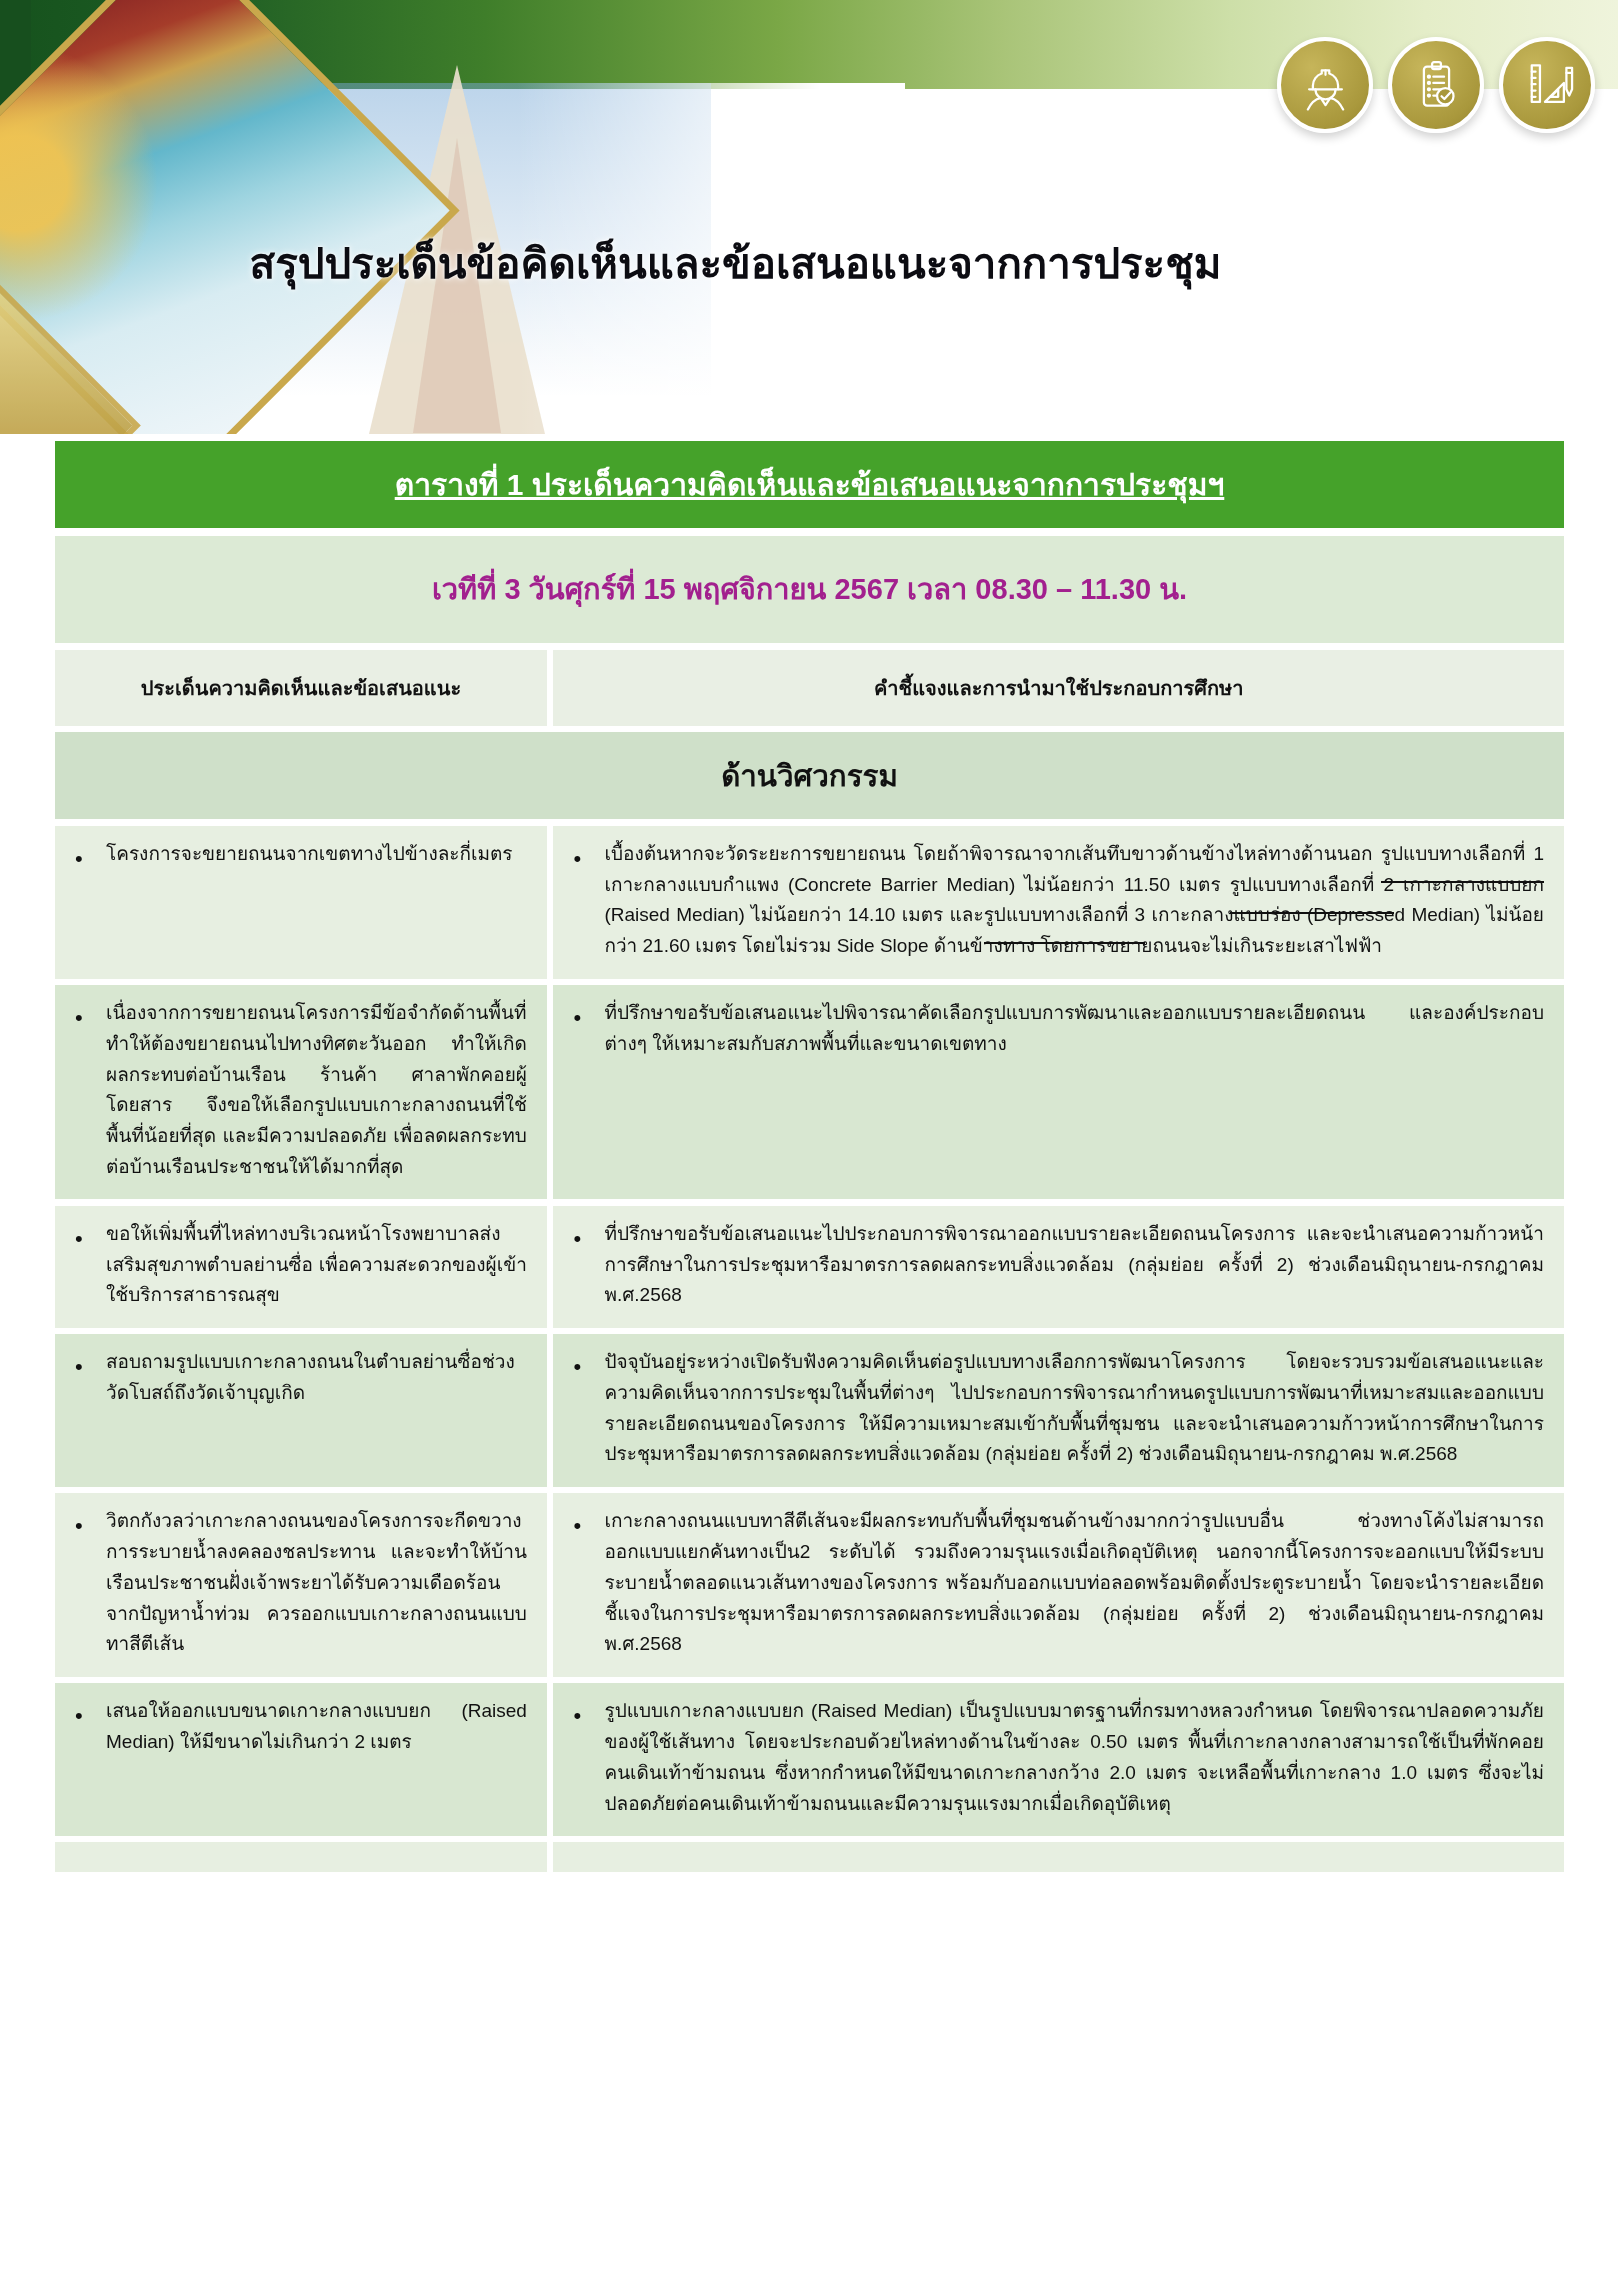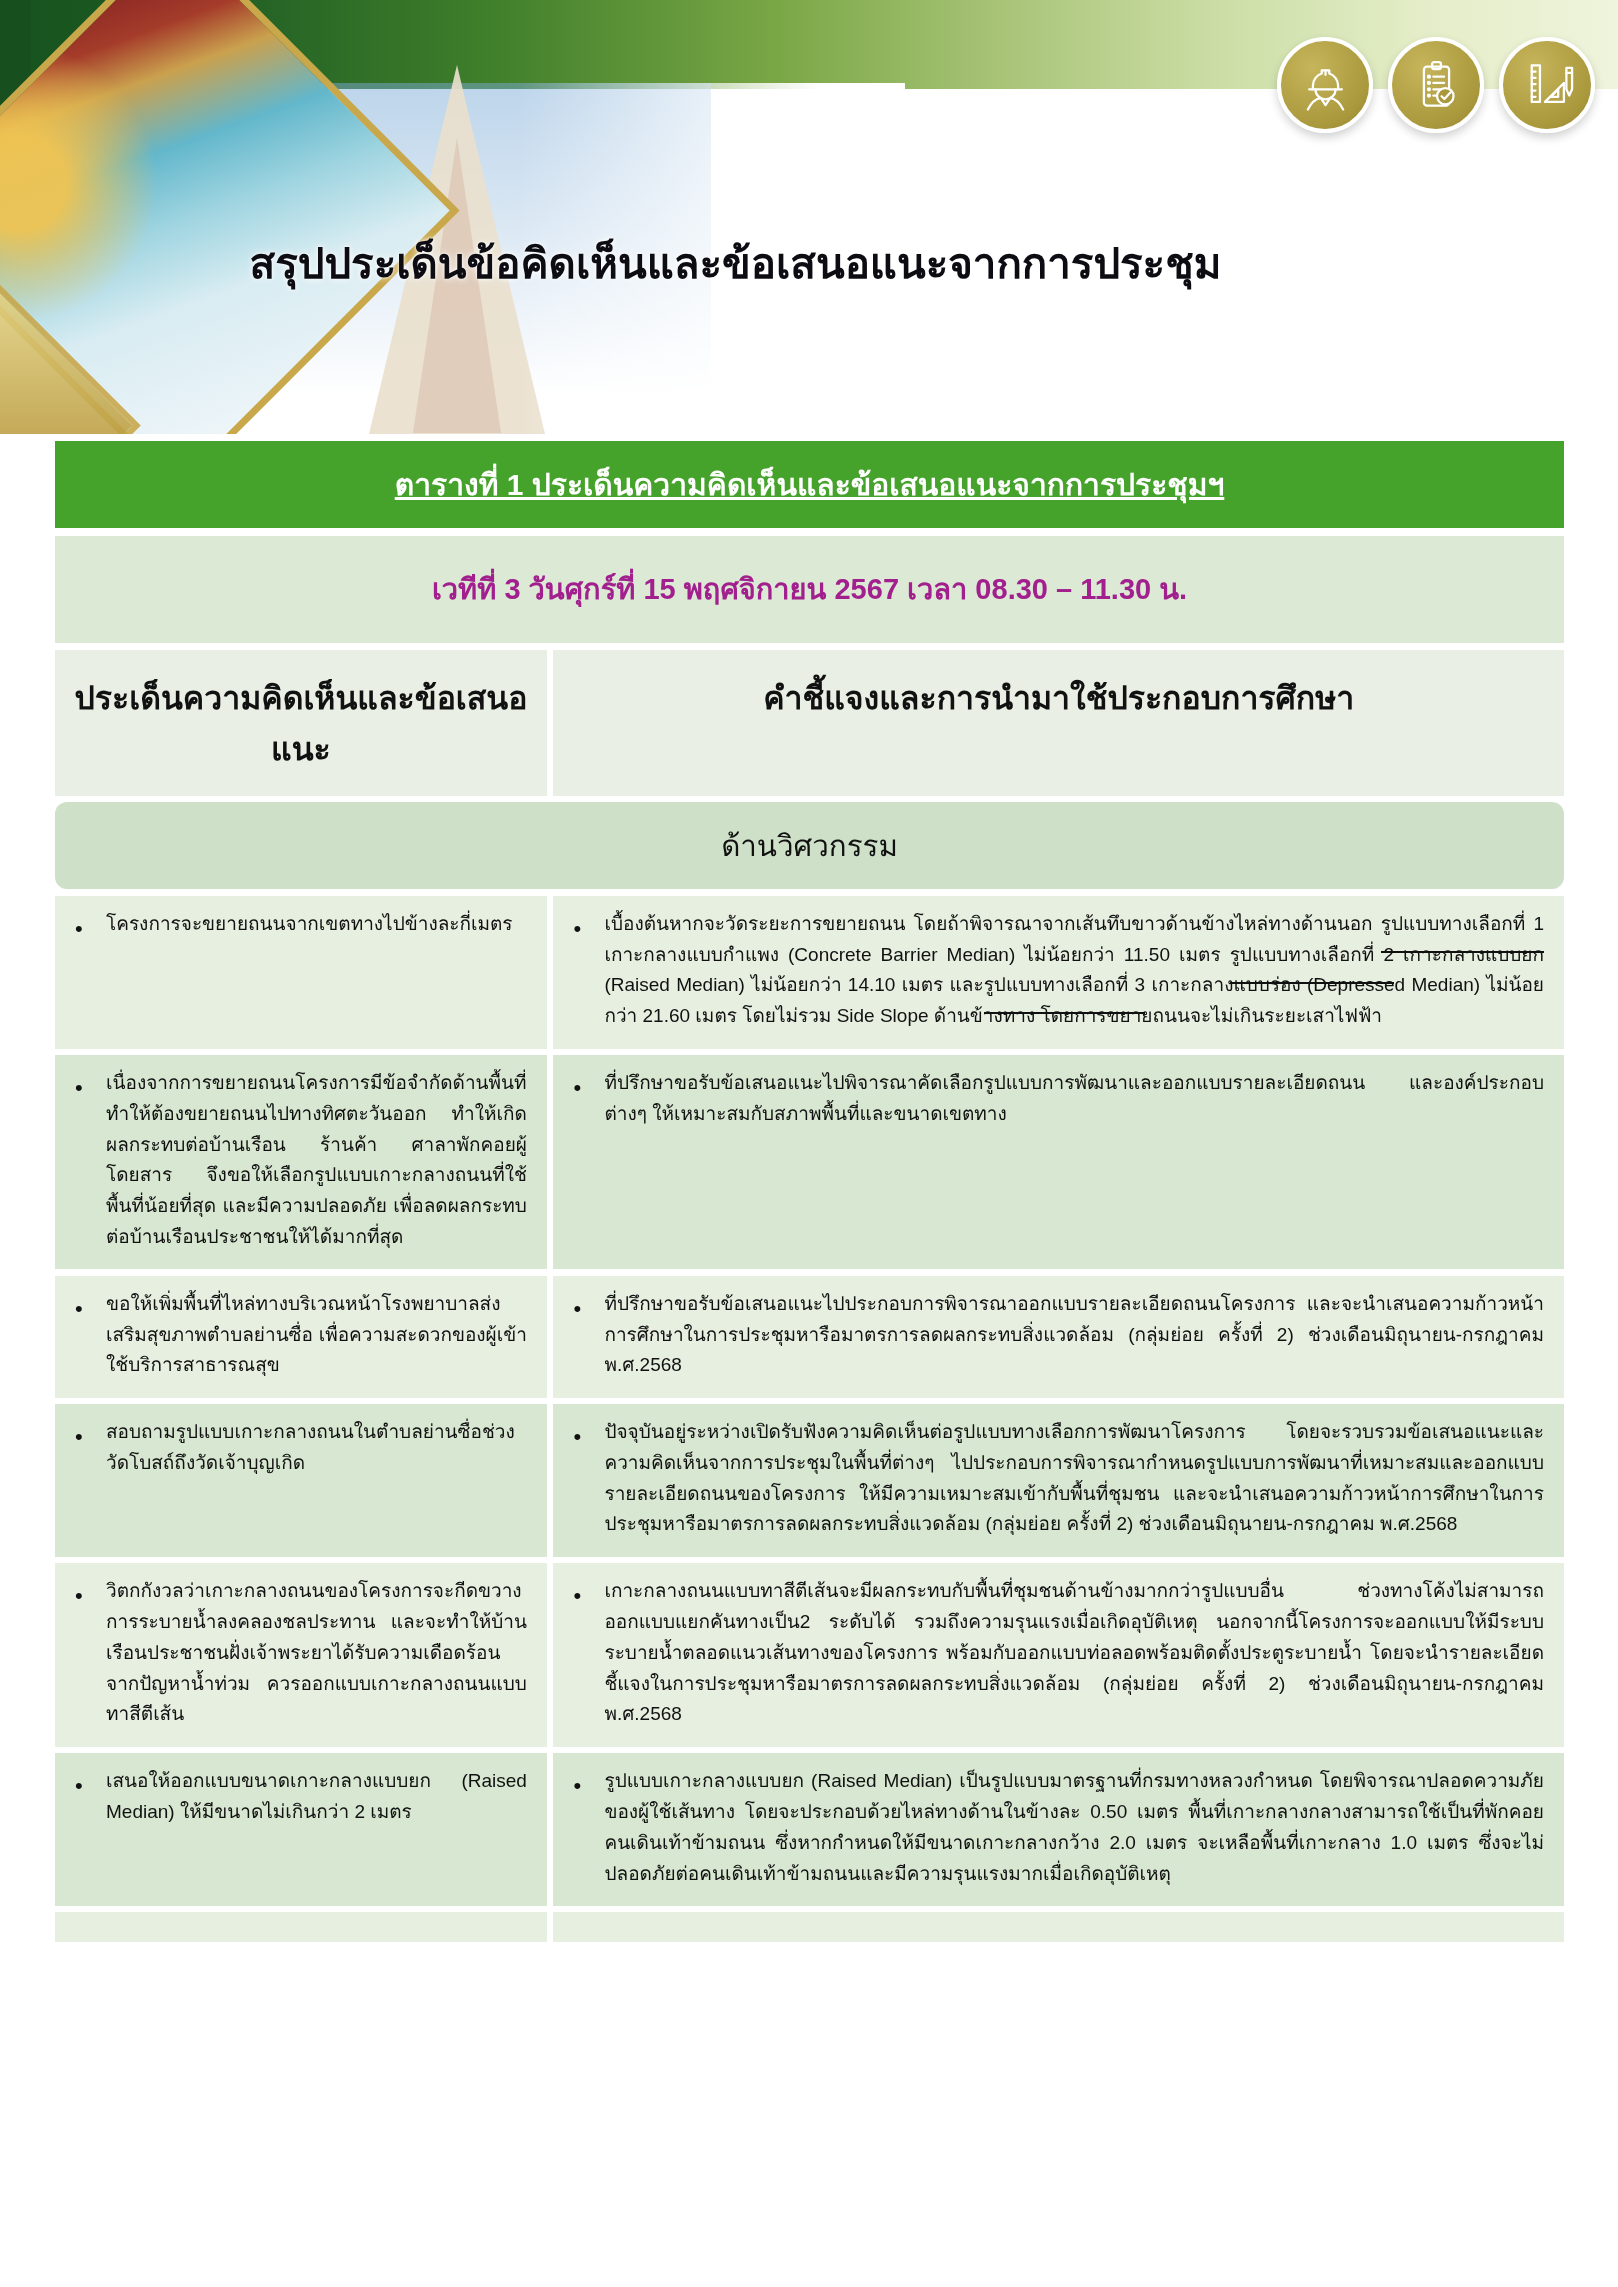--- a/index.html
+++ b/index.html
@@ -44,25 +44,25 @@
   .title-l1{transform:translateX(-74px);margin-bottom:31px;}
   .title-l2{transform:translateX(18.5px);}
 
   
   .doc-table{margin:7.4px 55px 0;}
   .t-caption{background:var(--table-green);color:#fff;text-align:center;font-weight:700;
     font-size:30px;padding:20px 9.2px;text-decoration:underline;}
   .t-venue{background:var(--venue-bg);color:var(--venue-text);text-align:center;font-weight:700;
     font-size:29px;line-height:1.75;padding:28px 11px;margin-top:7.4px;}
   .t-headrow{display:flex;gap:6.5px;margin-top:7.4px;}
-  .t-headrow>div{background:var(--head-bg);font-weight:700;font-size:32px;text-align:center;padding:22px 9.2px;}
+  .t-headrow>div{background:var(--head-bg);font-weight:700;font-size:20px;text-align:center;padding:22px 9.2px;}
   .cl{flex:0 0 32.6%;}
   .cr{flex:1;}
-  .t-section{background:var(--section-bg);text-align:center;font-weight:400;font-size:29.5px;
-    padding:20px 9.2px;margin-top:6.5px;border-radius:12px;}
+  .t-section{background:var(--section-bg);text-align:center;font-weight:700;font-size:29.5px;
+    padding:20px 9.2px;margin-top:6.5px;}
   #rows .t-row{display:flex;gap:6.5px;margin-top:6.5px;}
   #rows .t-row .cell{background:var(--row-light);padding:13px 20px 16.6px;}
   #rows .t-row:nth-child(even) .cell{background:var(--row-dark);}
   .cellwrap{display:flex;align-items:flex-start;}
   .bullet{flex:0 0 31px;font-size:22px;line-height:1.62;padding-top:1.8px;}
   .cell p{font-size:19px;line-height:1.62;text-align:justify;}
   .u{border-bottom:2.8px solid #101010;padding-bottom:17px;}
 </style>
 </head>
 <body>

